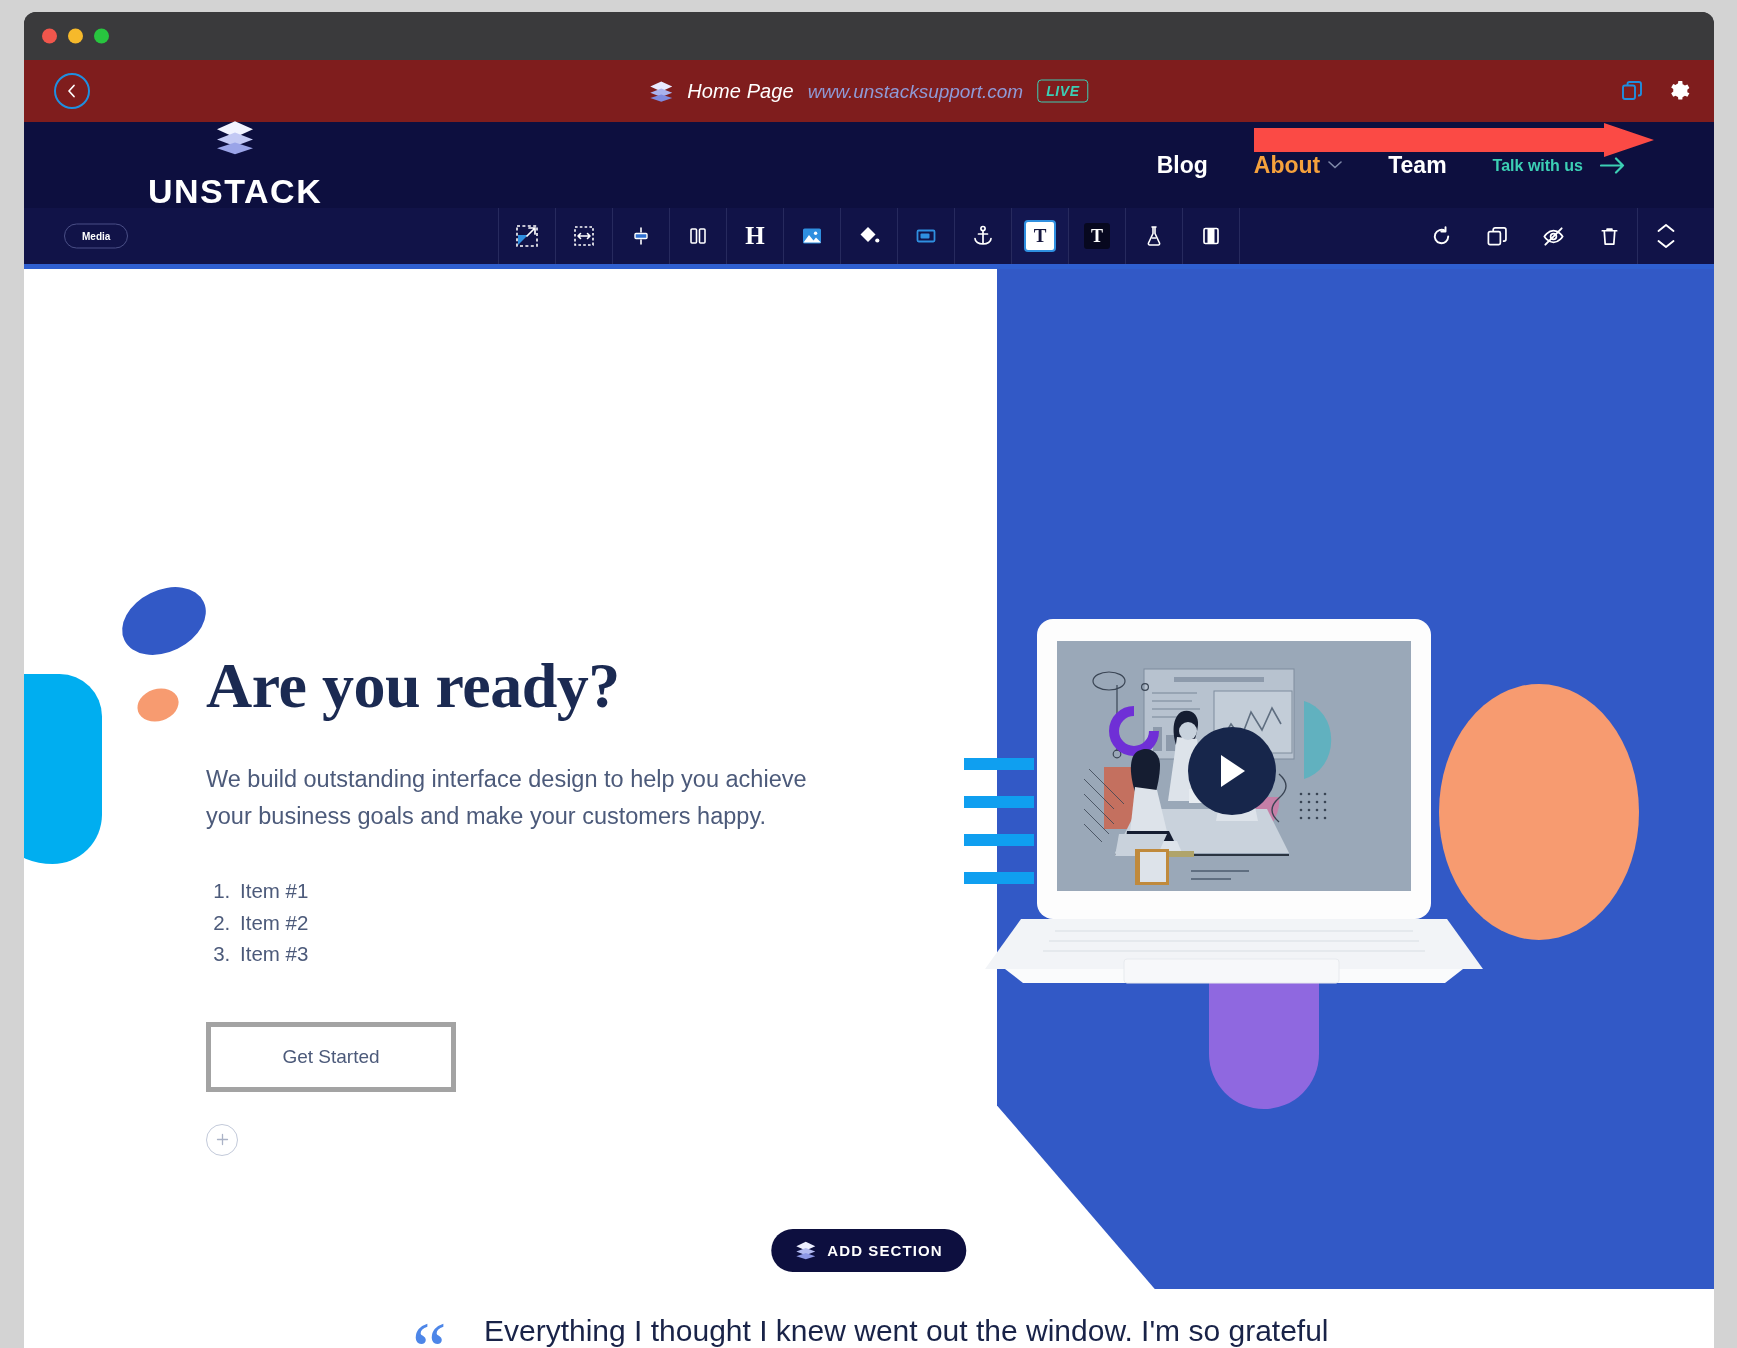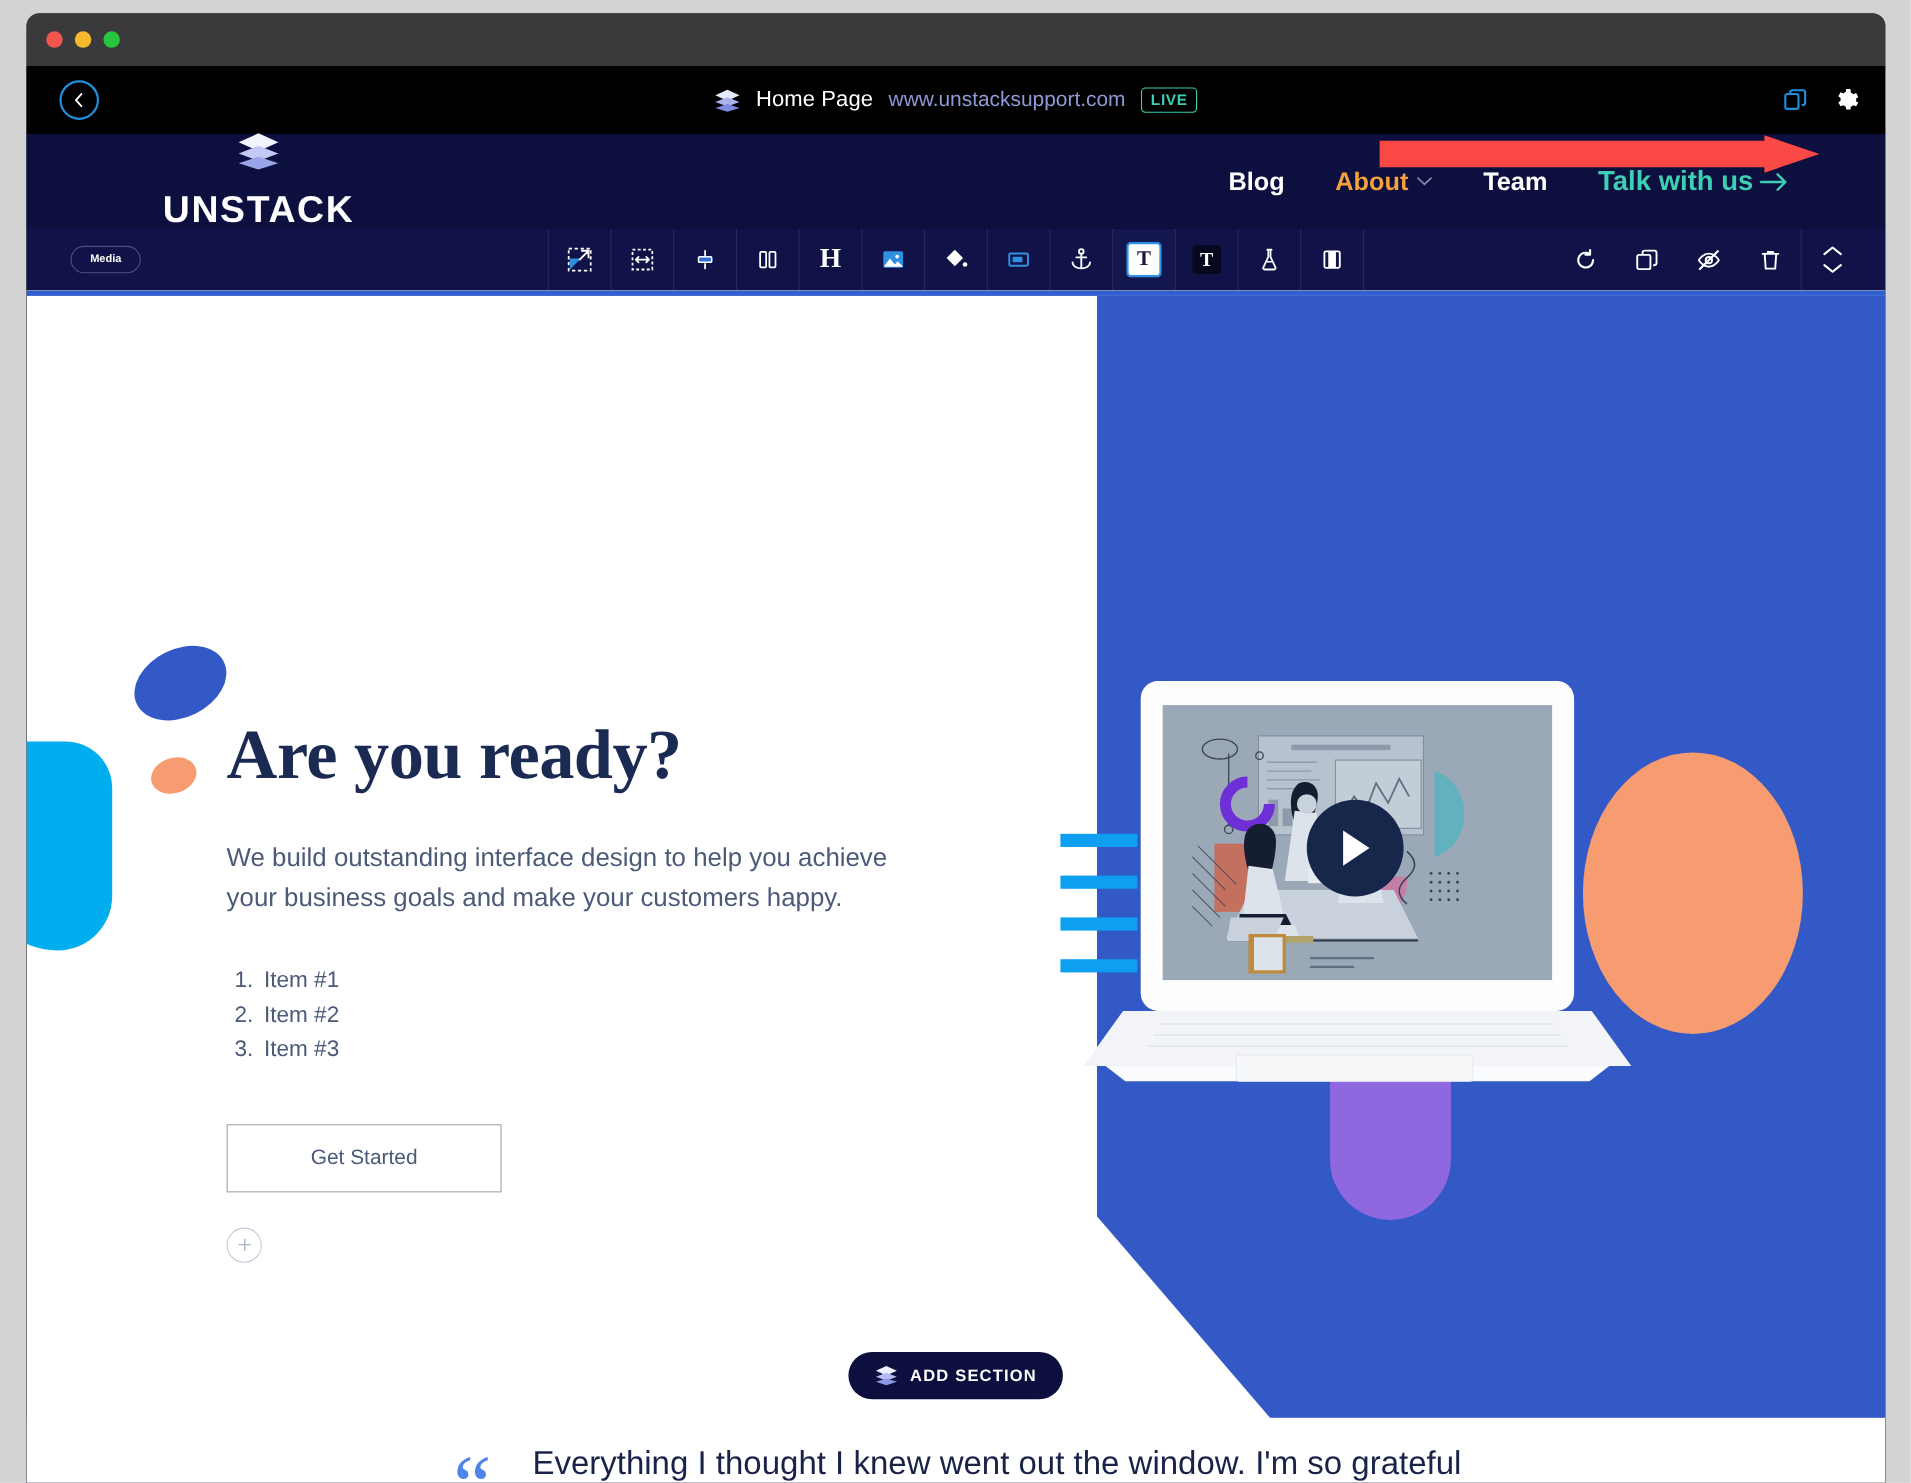--- a/index.html
+++ b/index.html
@@ -17,21 +17,21 @@
   .dots{position:absolute;left:18px;top:50%;transform:translateY(-50%);display:flex;gap:11px;}
   .dot{width:15px;height:15px;border-radius:50%;}
   .dot.r{background:#f1564c;}
   .dot.y{background:#f6b92b;}
   .dot.g{background:#28c53f;}
 
   
   .app{position:absolute;left:0;top:48px;width:1690px;height:1288px;background:#0d0f3f;overflow:hidden;}
 
   
-  .editorbar{position:relative;height:62px;background:#000000;}
+  .editorbar{position:relative;height:62px;background:#7f1d1d;font-style:italic;}
   .back-btn{
     position:absolute;left:30px;top:50%;transform:translateY(-50%);
     width:32px;height:32px;border-radius:50%;border:2px solid #1f8fe0;
     display:flex;align-items:center;justify-content:center;cursor:pointer;
   }
   .back-btn svg{display:block;}
   .pagemeta{
     position:absolute;left:50%;top:50%;transform:translate(-50%,-50%);
     display:flex;align-items:center;gap:14px;white-space:nowrap;
   }
@@ -48,21 +48,21 @@
   
   .arrow{position:absolute;left:1230px;top:63px;width:400px;height:34px;pointer-events:none;z-index:40;}
 
   
   .sitenav{position:relative;height:86px;background:#0d0f3f;}
   .logo{position:absolute;left:124px;top:50%;transform:translateY(-50%);display:flex;align-items:center;gap:16px;flex-direction:column;}
   .logo-txt{color:#fff;font-size:34px;font-weight:600;letter-spacing:1.5px;}
   .navlinks{position:absolute;right:88px;top:50%;transform:translateY(-50%);display:flex;align-items:center;gap:46px;}
   .navlink{font-size:23px;font-weight:700;color:#ffffff;cursor:pointer;display:flex;align-items:center;gap:8px;}
   .navlink.about{color:#f5a13c;}
-  .navlink.cta{color:#3ccfb4;font-weight:600;font-size:25px;gap:6px;}
+  .navlink.cta{color:#3ccfb4;font-weight:600;font-size:16px;gap:17px;}
 
   
   .toolbar{position:relative;height:56px;background:#111348;display:flex;align-items:center;}
   .media-chip{
     position:absolute;left:40px;top:50%;transform:translateY(-50%);
     border:1px solid #4a4f86;border-radius:16px;color:#fff;font-size:10px;font-weight:600;
     padding:6px 17px;cursor:pointer;
   }
   .tools{position:absolute;left:50%;transform:translateX(-50%);display:flex;align-items:center;height:56px;}
   .tool{
@@ -101,21 +101,21 @@
   
   .herotext{position:absolute;left:182px;top:370px;width:660px;margin-top:18px;}
   h1.hero-h{
     font-family:"Liberation Serif", serif;
     font-size:64px;font-weight:700;color:#1b2a52;margin:0 0 42px;letter-spacing:-.5px;line-height:1.05;
   }
   .hero-p{font-size:23.5px;line-height:1.58;color:#4c5a7a;margin:0 0 40px;width:640px;}
   ol.hero-list{margin:0 0 52px;padding-left:30px;color:#4c5a7a;font-size:20.5px;line-height:1.53;}
   ol.hero-list li{padding-left:4px;}
   .getstarted{
-    display:inline-block;border:1px solid #a3a3a3;color:#4c5a7a;background:transparent;
+    display:inline-block;border:5px solid #a3a3a3;color:#4c5a7a;background:transparent;
     font-size:19px;padding:19px 0;width:250px;text-align:center;cursor:pointer;font-family:inherit;
   }
   .plusbtn{
     margin-top:32px;width:30px;height:30px;border-radius:50%;border:1px solid #c3cada;
     display:flex;align-items:center;justify-content:center;color:#aab2c6;font-size:17px;cursor:pointer;
   }
 
   
   .addsection{
     position:absolute;left:50%;top:965px;transform:translateX(-50%);

